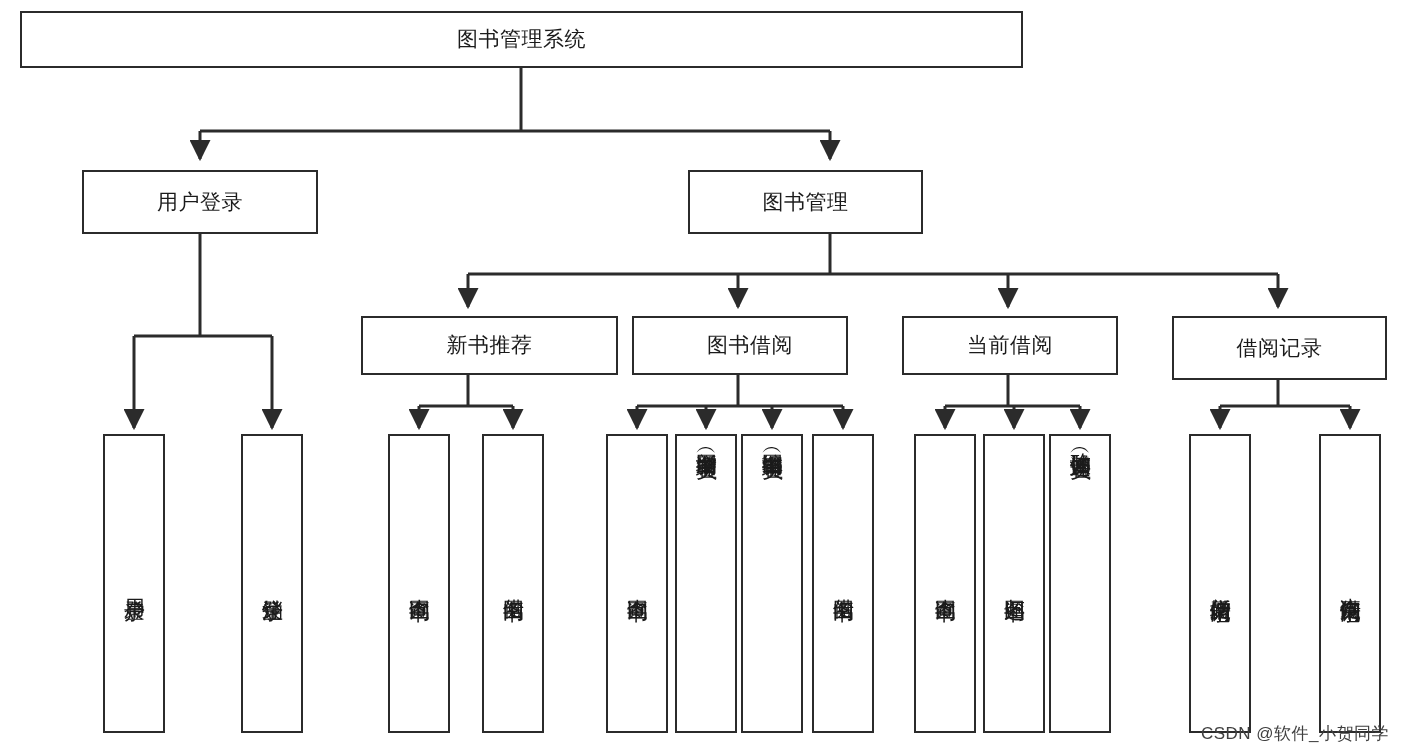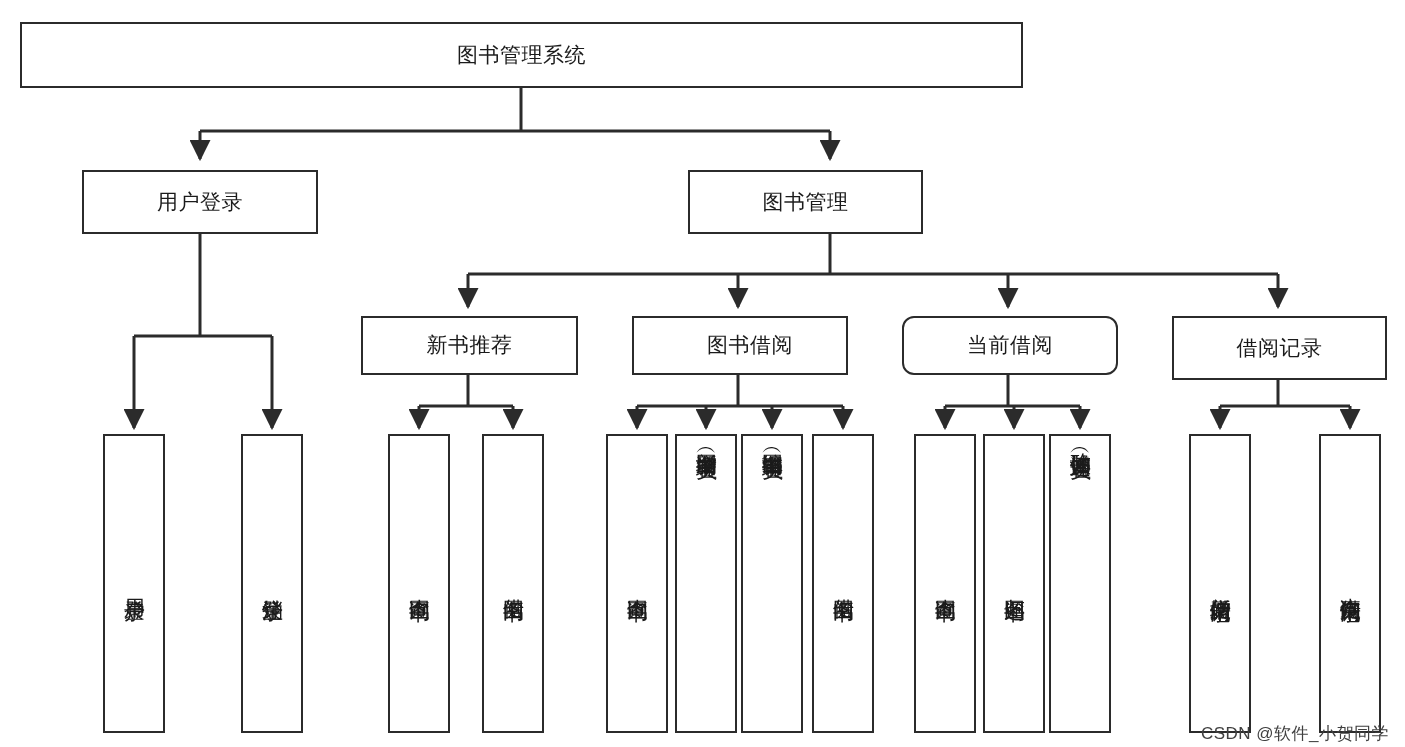--- a/index.html
+++ b/index.html
@@ -116,38 +116,38 @@
       <path d="M 1014 406 L 1014 428" marker-end="url(#arrow)"></path>
       <path d="M 1080 406 L 1080 428" marker-end="url(#arrow)"></path>
 
       <path d="M 1278 375 L 1278 406"></path>
       <path d="M 1220 406 L 1350 406"></path>
       <path d="M 1220 406 L 1220 428" marker-end="url(#arrow)"></path>
       <path d="M 1350 406 L 1350 428" marker-end="url(#arrow)"></path>
     </g>
   </svg>
 
-  <div class="node" style="left:20px; top:22px; width:1003px; height:66px;">
+  <div class="node" style="left:20px; top:11px; width:1003px; height:57px;">
     <span class="label">图书管理系统</span>
   </div>
 
   <div class="node" style="left:82px; top:170px; width:236px; height:64px;">
     <span class="label">用户登录</span>
   </div>
   <div class="node" style="left:688px; top:170px; width:235px; height:64px;">
     <span class="label">图书管理</span>
   </div>
 
-  <div class="node" style="left:361px; top:316px; width:217px; height:59px;">
+  <div class="node" style="left:361px; top:316px; width:257px; height:59px;">
     <span class="label">新书推荐</span>
   </div>
   <div class="node" style="left:632px; top:316px; width:216px; height:59px;padding-left:20px;">
     <span class="label">图书借阅</span>
   </div>
-  <div class="node" style="left:902px; top:316px; width:216px; height:59px;border-radius:12px;">
+  <div class="node" style="left:902px; top:316px; width:216px; height:59px;">
     <span class="label">当前借阅</span>
   </div>
   <div class="node" style="left:1172px; top:316px; width:215px; height:64px;">
     <span class="label">借阅记录</span>
   </div>
 
   <div class="node vertical center-v" style="left:103px; top:434px; width:62px; height:299px;">
     <span class="label">用户登录</span>
   </div>
   <div class="node vertical center-v" style="left:241px; top:434px; width:62px; height:299px;">

